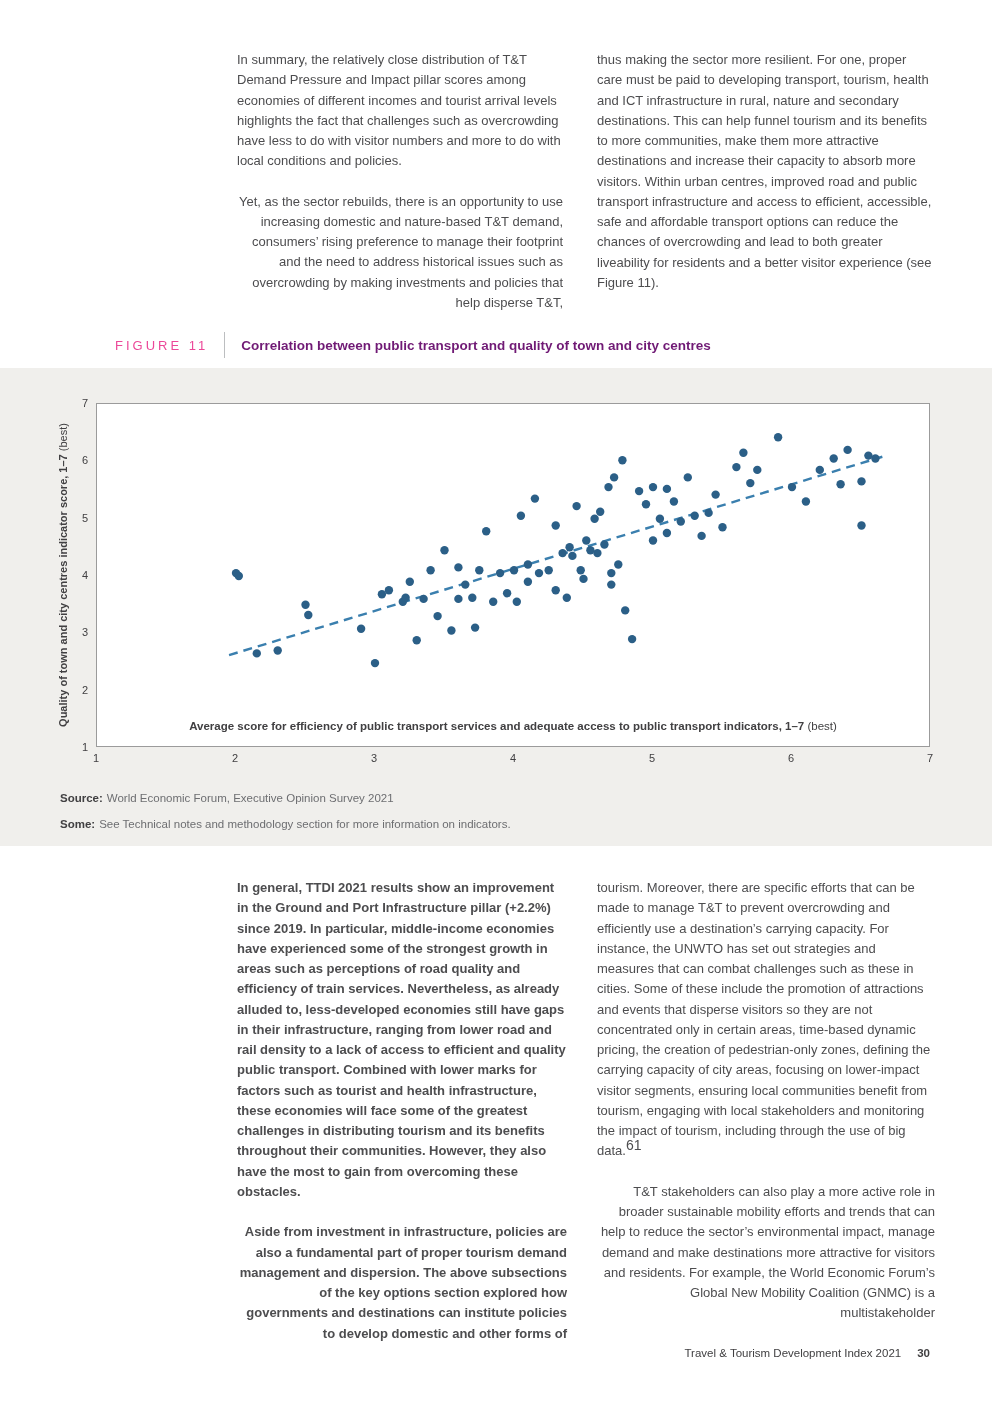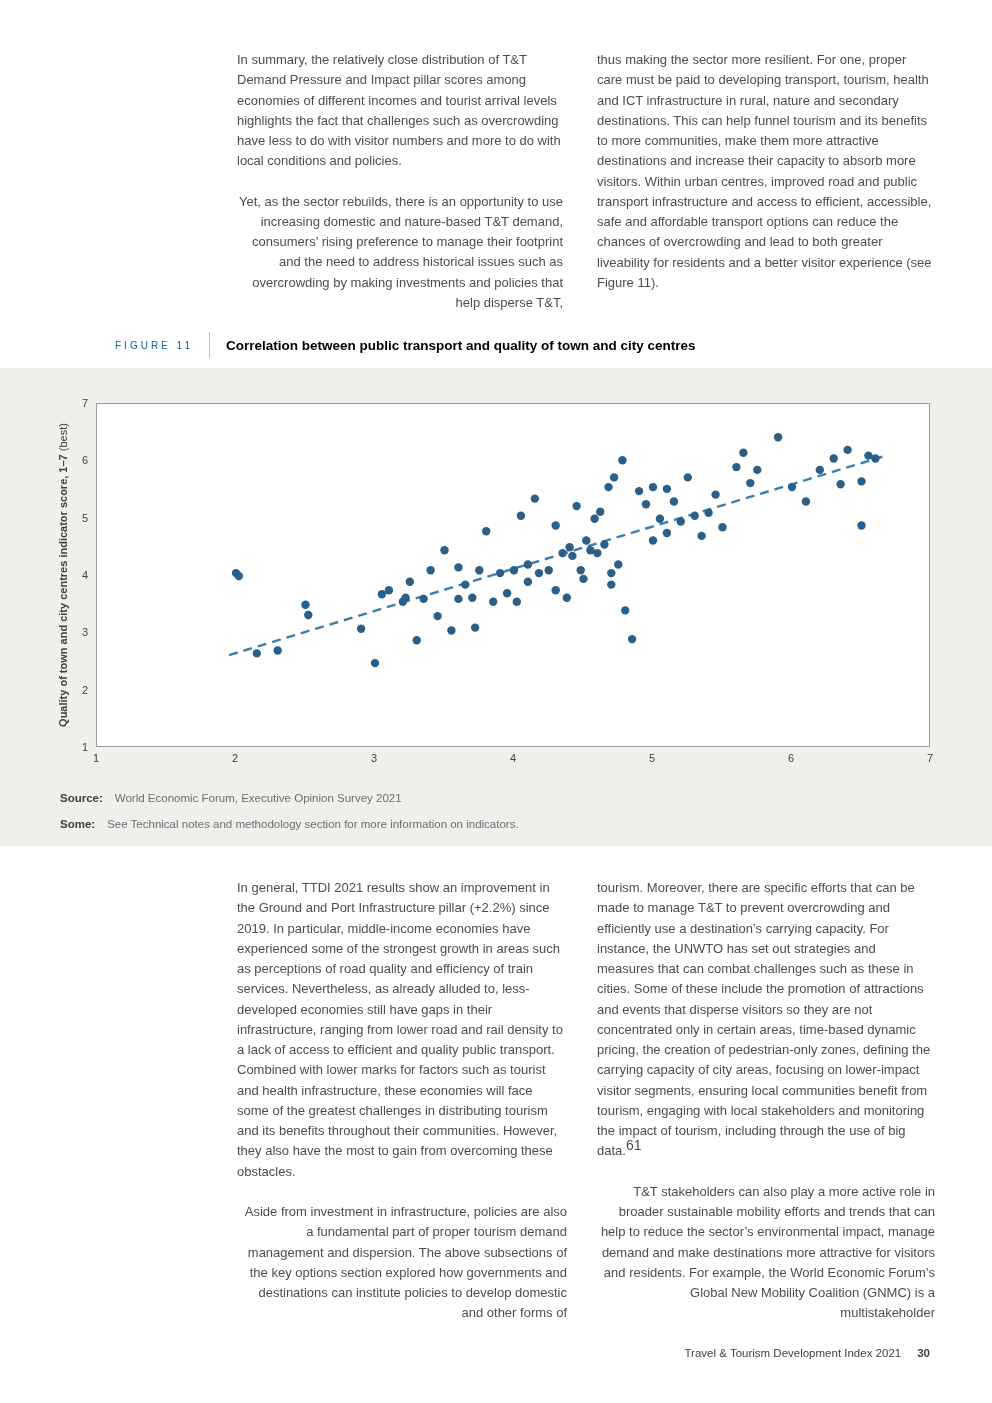--- a/index.html
+++ b/index.html
@@ -16,37 +16,37 @@
   
   .col {
     position:absolute;
     font-size:13px;
     line-height:1.56;
     color:#4d4d4f;
   }
   .col p + p { margin-top:20px;text-align:right; }
   .col-top-left    { left:237px; top:50px;  width:326px; }
   .col-top-right   { left:597px; top:50px;  width:338px; }
-  .col-bottom-left { left:237px; top:878px; width:330px; }
+  .col-bottom-left { left:237px; top:878px; width:330px;font-weight:bold; }
   .col-bottom-right{ left:597px; top:878px; width:338px; }
   sup { font-size:14px; vertical-align:super; line-height:0; }
 
   
   .figure-header {
     position:absolute; left:115px; top:332px; width:820px;
     display:flex; align-items:center;
   }
   .figure-label {
-    font-size:10px; letter-spacing:3px; color:#0369a1; white-space:nowrap;
+    font-size:13px; letter-spacing:3px; color:#ec4899; white-space:nowrap;
   }
   .figure-divider {
     width:1px; height:26px; background:#bcbec0; margin:0 16px 0 16px;
   }
   .figure-title {
-    font-size:13.5px; font-weight:bold; color:#000000;
+    font-size:13.5px; font-weight:bold; color:#701a75;
   }
 
   
   .chart-band {
     position:absolute; left:0; top:368px; width:992px; height:478px;
     background:#f0efec;
   }
   .plot-area {
     position:absolute; left:96px; top:35px; width:834px; height:344px;
     background:#ffffff; border:1px solid #9b9b9b;
@@ -68,21 +68,21 @@
     position:absolute; left:96px; top:352px; width:834px;
     text-align:center;
     font-size:11.5px; font-weight:bold; color:#414042;
   }
 
   .source-line, .note-line {
     position:absolute; left:60px; font-size:11.5px; color:#6d6e71;
   }
   .source-line { top:424px; }
   .note-line   { top:450px; }
-  .source-line b, .note-line b { color:#414042; font-weight:bold; margin-right:12px; }
+  .source-line b, .note-line b { color:#414042; font-weight:bold; margin-right:4px; }
 
   
   .footer {
     position:absolute; top:1347px; right:62px;
     display:flex; align-items:flex-end; gap:16px;
     font-size:11.5px; color:#414042;
   }
   .footer .page-num { font-weight:bold; }
 </style>
 </head>
@@ -199,20 +199,23 @@
           <circle cx="736.7" cy="54.5" r="4.2" fill="#2b5f87"></circle>
           <circle cx="743.6" cy="80.3" r="4.2" fill="#2b5f87"></circle>
           <circle cx="750.6" cy="45.9" r="4.2" fill="#2b5f87"></circle>
           <circle cx="764.5" cy="77.4" r="4.2" fill="#2b5f87"></circle>
           <circle cx="764.5" cy="121.5" r="4.2" fill="#2b5f87"></circle>
           <circle cx="771.4" cy="51.6" r="4.2" fill="#2b5f87"></circle>
           <circle cx="778.4" cy="54.5" r="4.2" fill="#2b5f87"></circle>
         </svg>
     </div>
 
+    <div class="x-axis-label">
+      <span>Average score for efficiency of public transport services and adequate access to public transport indicators, 1–7</span><span class="suffix"> (best)</span>
+    </div>
 
     <div id="x-ticks">
         <span class="tick x-tick" style="left: 96px;">1</span>
         <span class="tick x-tick" style="left: 235px;">2</span>
         <span class="tick x-tick" style="left: 374px;">3</span>
         <span class="tick x-tick" style="left: 513px;">4</span>
         <span class="tick x-tick" style="left: 652px;">5</span>
         <span class="tick x-tick" style="left: 791px;">6</span>
         <span class="tick x-tick" style="left: 930px;">7</span>
       </div>

